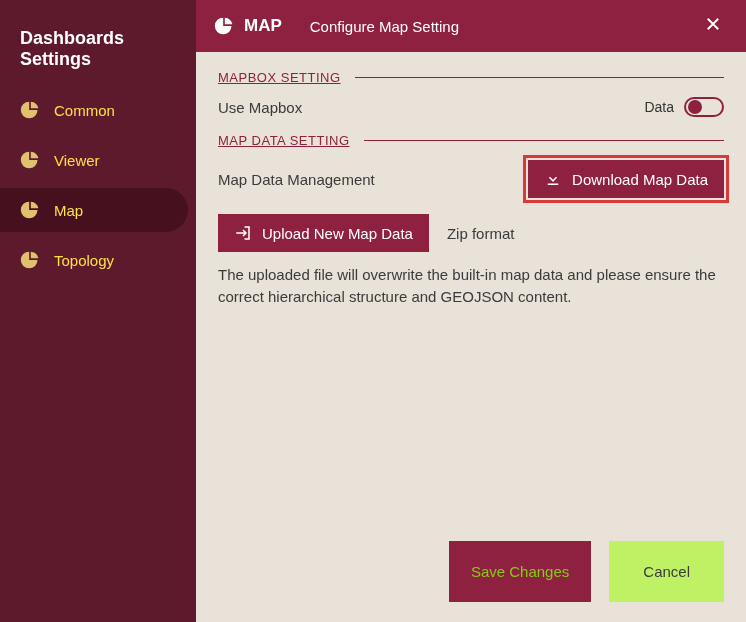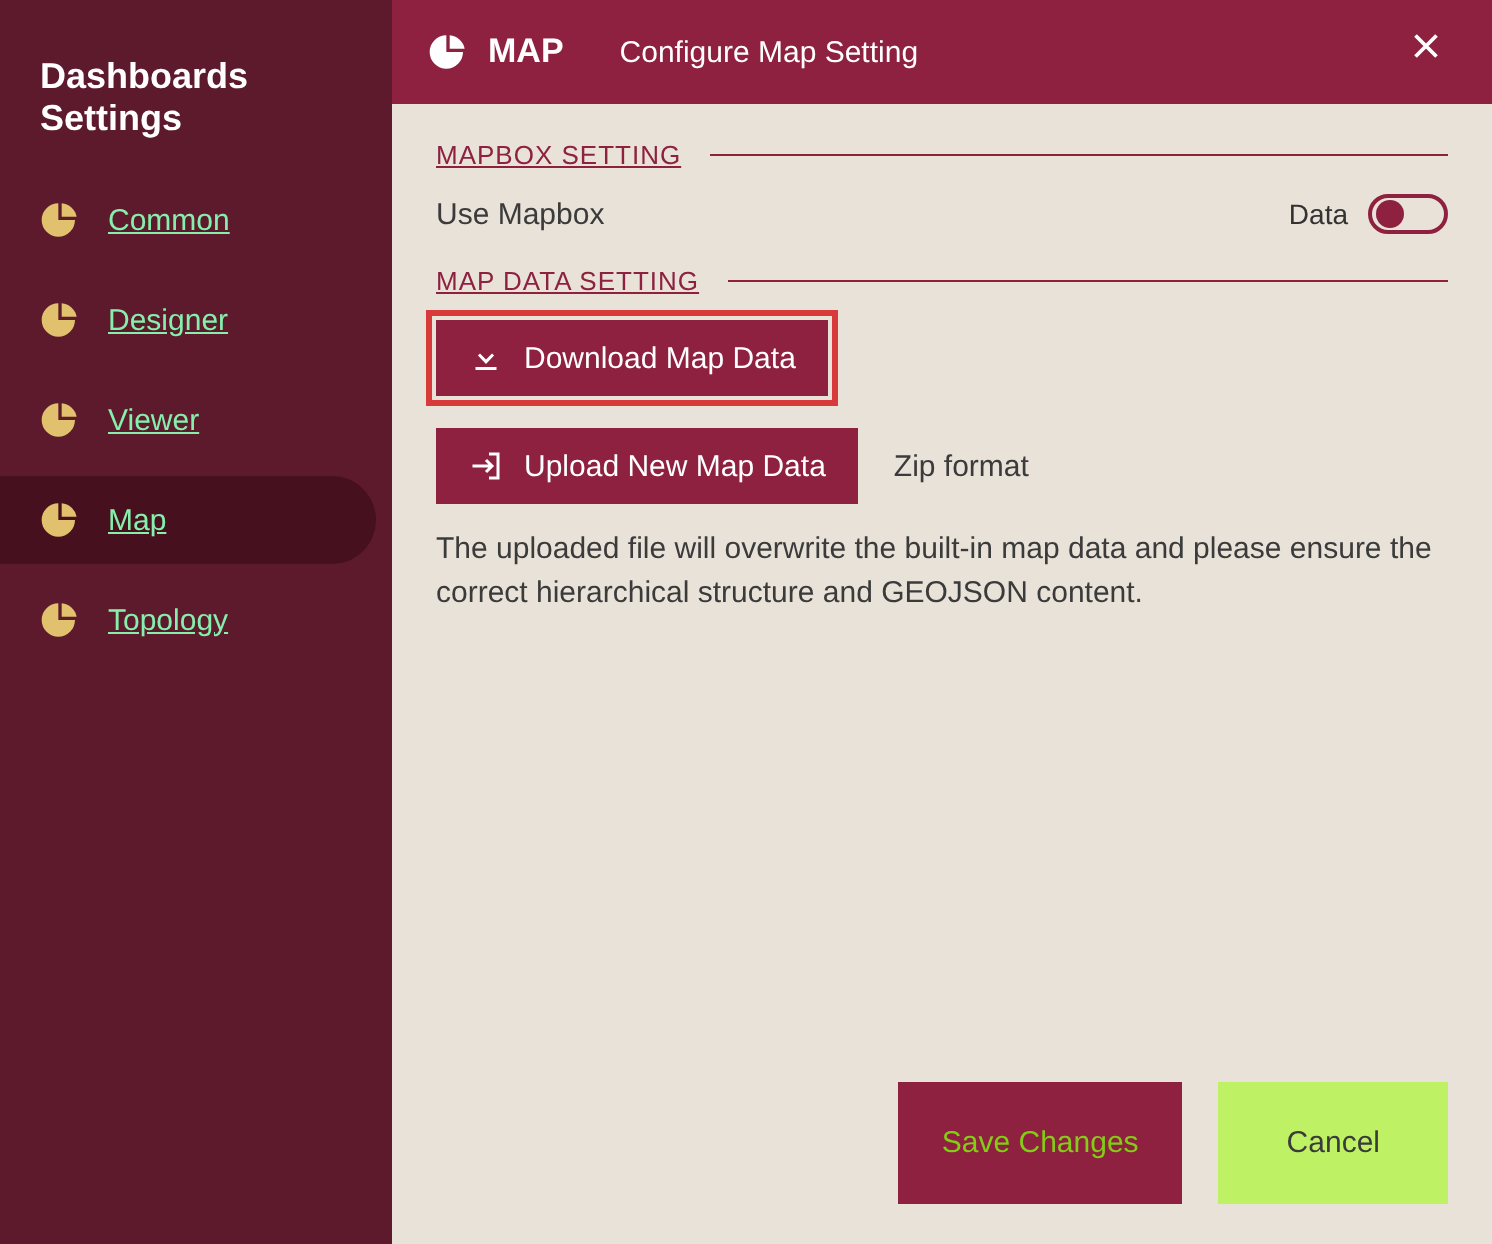--- a/index.html
+++ b/index.html
@@ -35,21 +35,21 @@
     font-size: 15px;
     cursor: pointer;
     color: #f4e9c8;
     border-radius: 0 22px 22px 0;
     margin-right: 8px;
     margin-bottom: 6px;
   }
   .nav-item.active {
     background: #47101f;
   }
-  .nav-item span.label { color: #86efac; text-decoration: underline; }
+  .nav-item span.label { color: #fde047; }
   .content {
     flex: 1;
     display: flex;
     flex-direction: column;
     background: #e8e2d8;
   }
   .header {
     background: #8e2140;
     color: #fff;
     display: flex;
@@ -193,27 +193,20 @@
     <div class="sidebar-title">Dashboards Settings</div>
 
     <div class="nav-item">
       <svg class="icon" viewBox="0 0 24 24">
           <path fill="#e2c16e" d="M11 2v10h10A10 10 0 0 1 11 22 10 10 0 0 1 1 12 10 10 0 0 1 11 2z"></path>
           <path fill="#e2c16e" d="M13 2a10 10 0 0 1 9 8h-9V2z"></path>
         </svg>
       <span class="label">Common</span>
     </div>
 
-    <div class="nav-item">
-      <svg class="icon" viewBox="0 0 24 24">
-          <path fill="#e2c16e" d="M11 2v10h10A10 10 0 0 1 11 22 10 10 0 0 1 1 12 10 10 0 0 1 11 2z"></path>
-          <path fill="#e2c16e" d="M13 2a10 10 0 0 1 9 8h-9V2z"></path>
-        </svg>
-      <span class="label">Designer</span>
-    </div>
 
     <div class="nav-item">
       <svg class="icon" viewBox="0 0 24 24">
           <path fill="#e2c16e" d="M11 2v10h10A10 10 0 0 1 11 22 10 10 0 0 1 1 12 10 10 0 0 1 11 2z"></path>
           <path fill="#e2c16e" d="M13 2a10 10 0 0 1 9 8h-9V2z"></path>
         </svg>
       <span class="label">Viewer</span>
     </div>
 
     <div class="nav-item active">
@@ -264,20 +257,21 @@
           </div>
         </div>
       </div>
 
       <div class="section-divider" style="margin-top:6px">
         <span class="label">MAP DATA SETTING</span>
         <span class="line"></span>
       </div>
 
       <div class="row">
+        <span>Map Data Management</span>
         <button class="btn highlight">
           <svg class="icon-sm" viewBox="0 0 24 24">
               <path fill="#fff" d="M12 3v10l4-4 1.4 1.4L12 16 6.6 10.4 8 9l4 4V3h0zM5 18h14v2H5z"></path>
             </svg>
           <span>Download Map Data</span>
         </button>
       </div>
 
       <div class="upload-row">
         <button class="btn">

